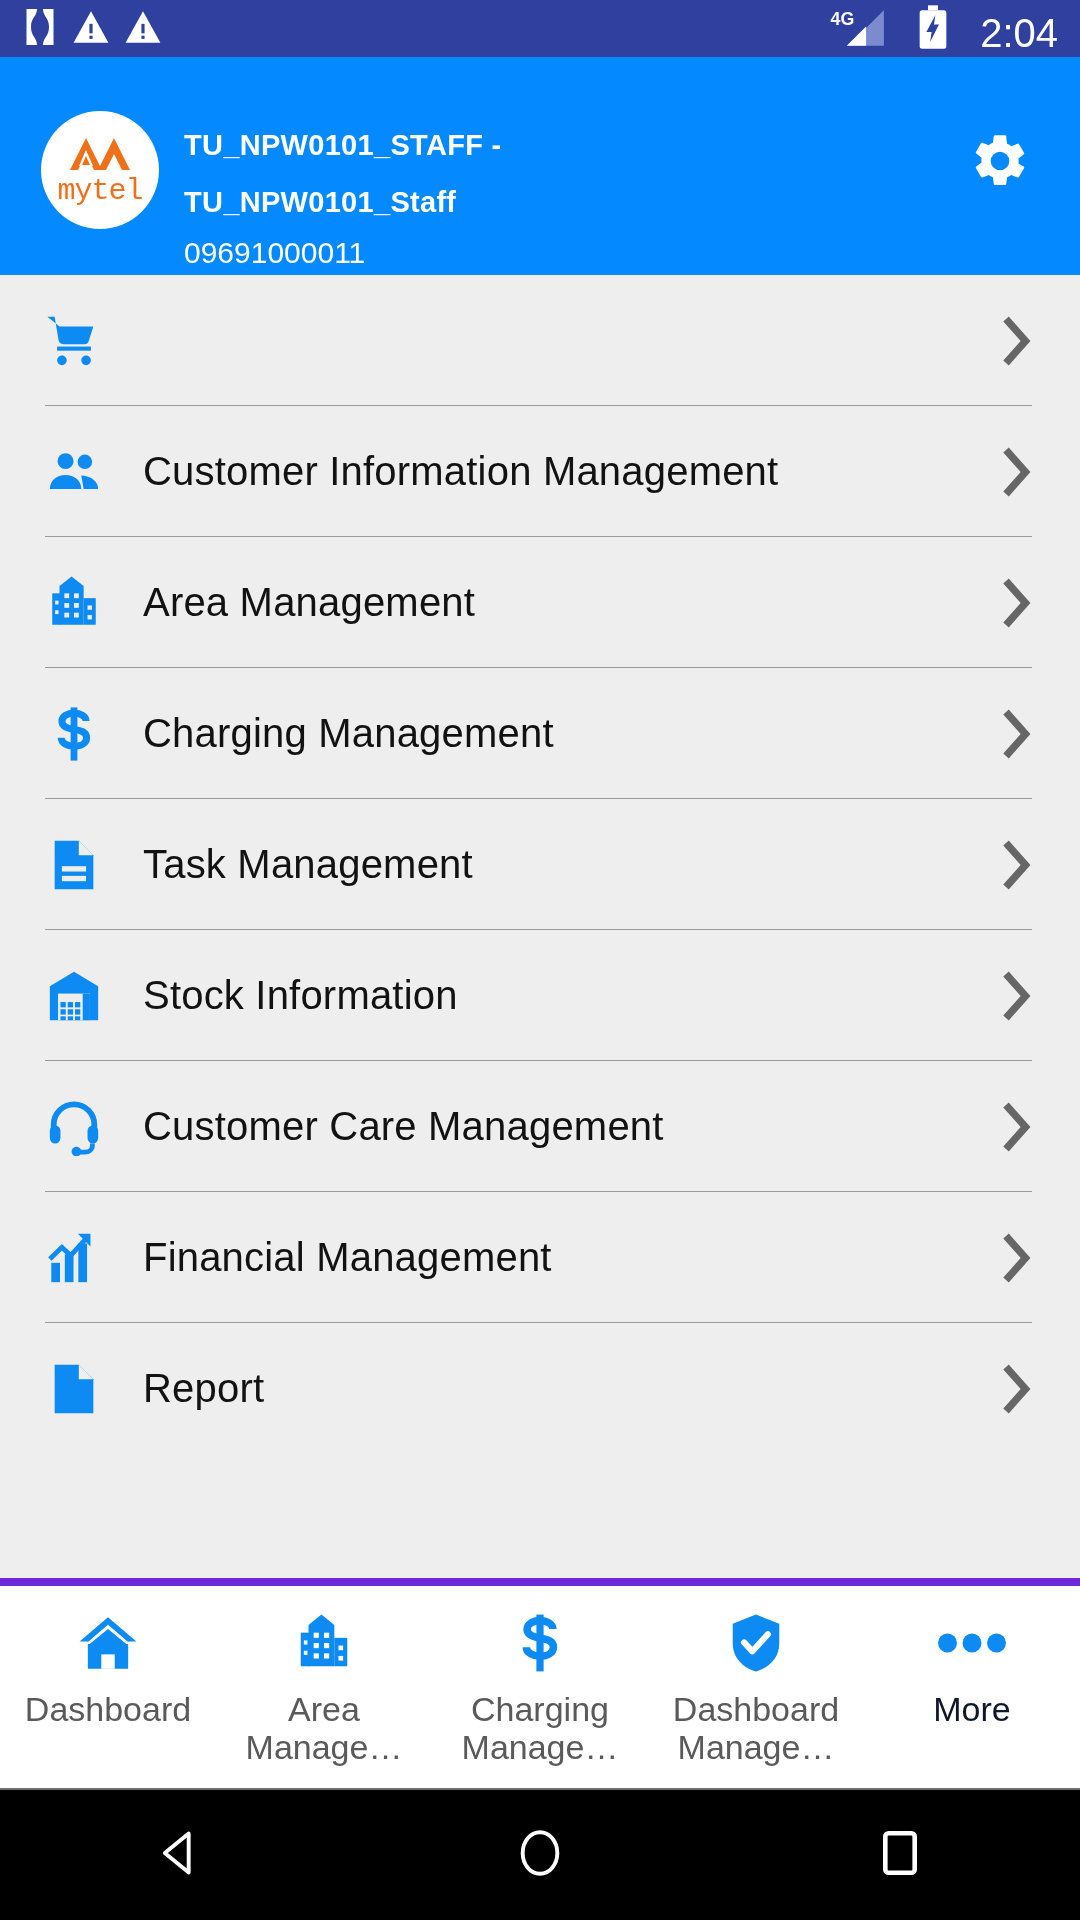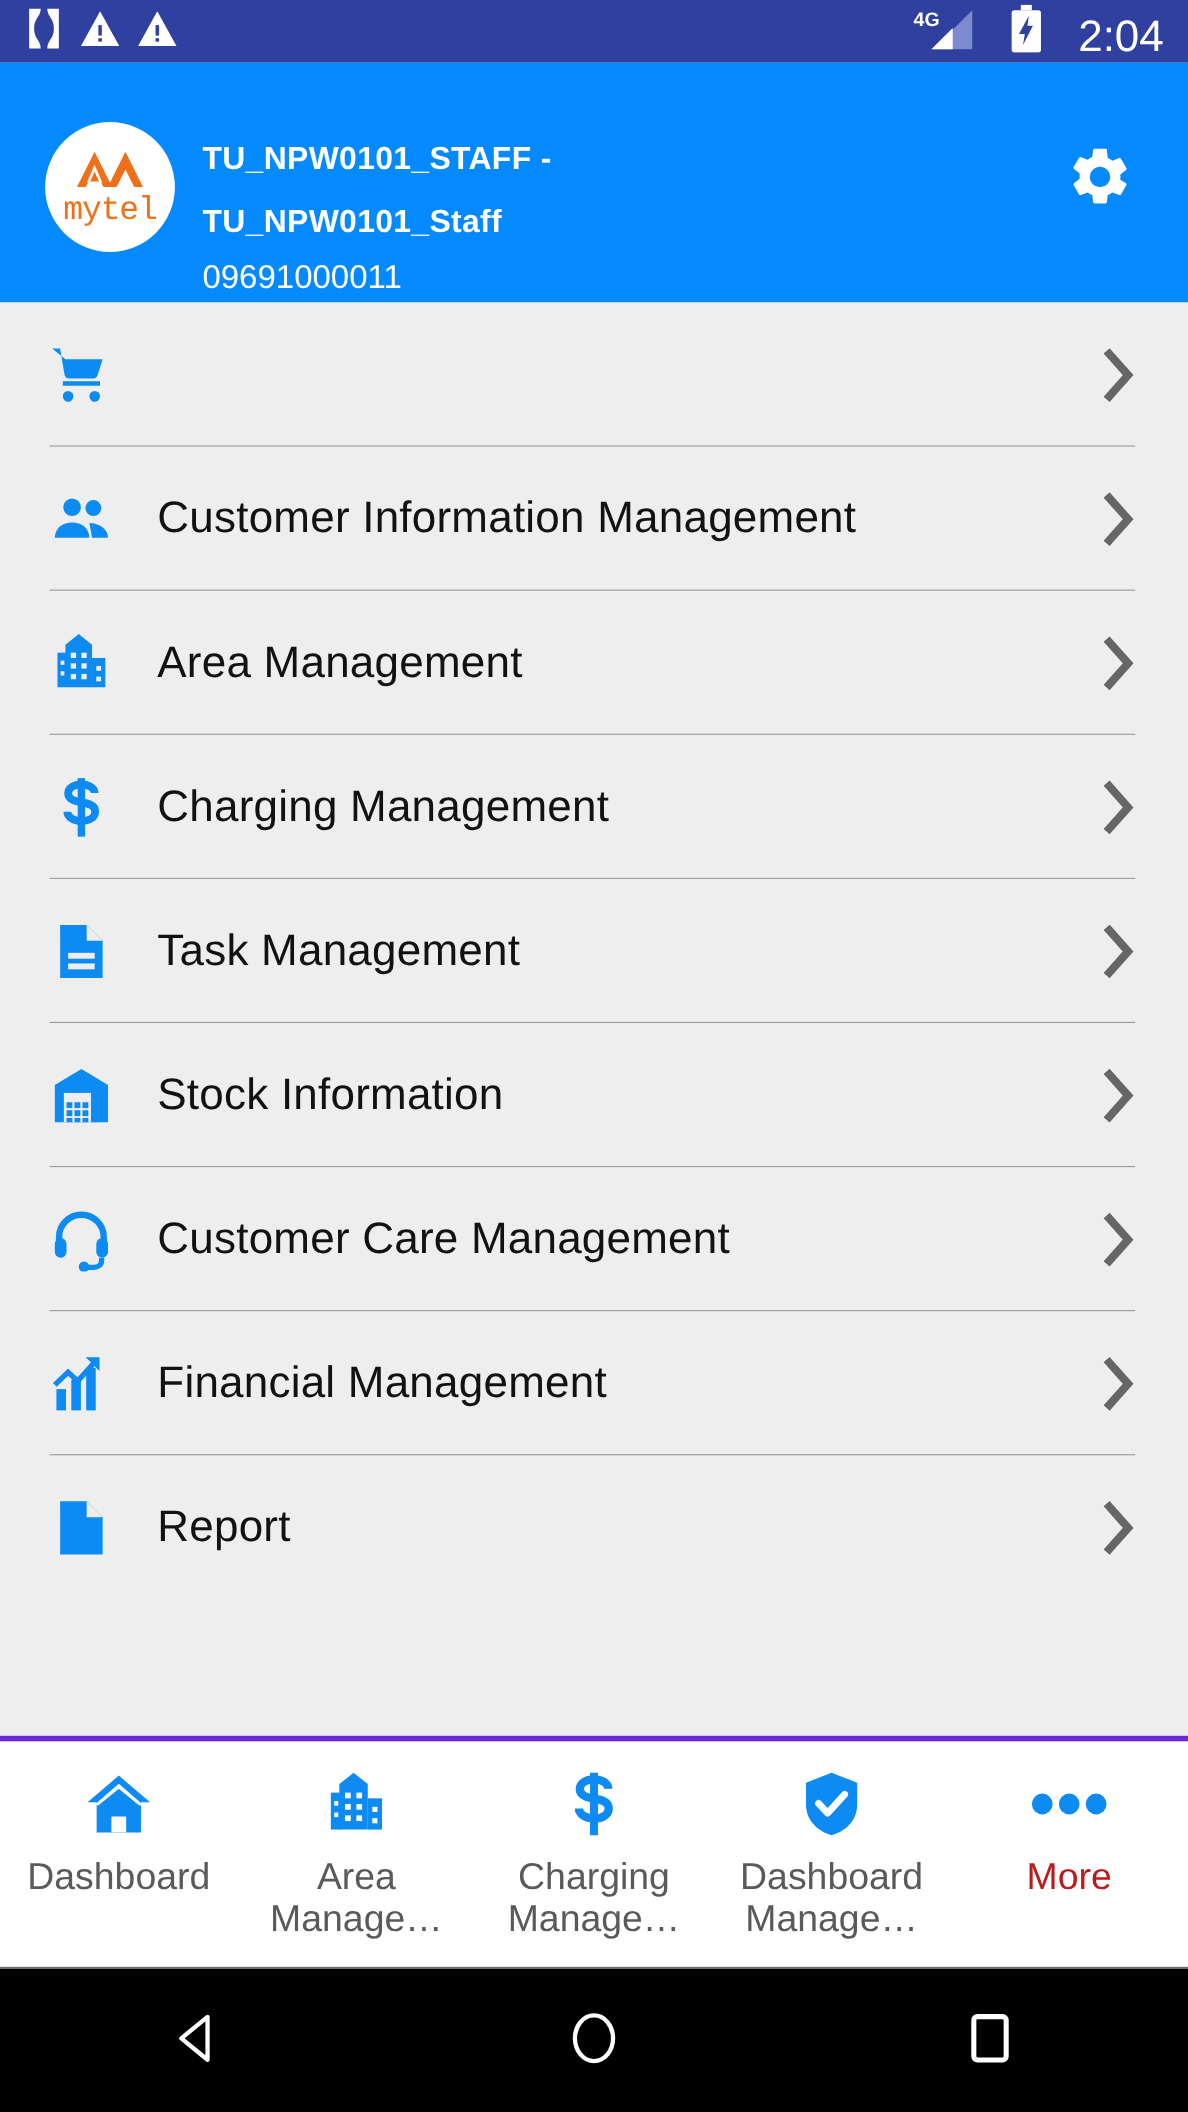--- a/index.html
+++ b/index.html
@@ -77,35 +77,35 @@
   }
   .row::after{
     content:""; position:absolute; left:45px; right:48px; bottom:0;
     height:1px; background:#9a9a9a;
   }
   .row.last::after{ display:none; }
 
   
   .bottomnav{
     position:absolute; left:0; top:1578px; width:1080px; height:212px;
-    background:#ffffff; border-top:5px solid #6d28d9; border-bottom:2px solid #6e6e6e;
+    background:#ffffff; border-top:8px solid #6d28d9; border-bottom:2px solid #6e6e6e;
     display:flex; align-items:flex-start;
   }
   .tab{
     flex:1 1 0; height:100%; display:flex; flex-direction:column;
     align-items:center; padding-top:22px;
   }
   .tab-ico{
     height:70px; display:flex; align-items:center; justify-content:center;
   }
   .tab-label{
     margin-top:12px; font-size:34px; line-height:38px; color:#5a5a5a;
     text-align:center; font-weight:400;
   }
-  .tab-label.more{ color:#b91c1c; }
+  .tab-label.more{ color:#0f172a; }
 
   
   .androidnav{
     position:absolute; left:0; top:1790px; width:1080px; height:130px;
     background:#000000; display:flex; align-items:center; justify-content:space-around;
   }
   .nav-btn{ width:120px; height:100%; display:flex; align-items:center; justify-content:center; }
 </style>
 </head>
 <body>

